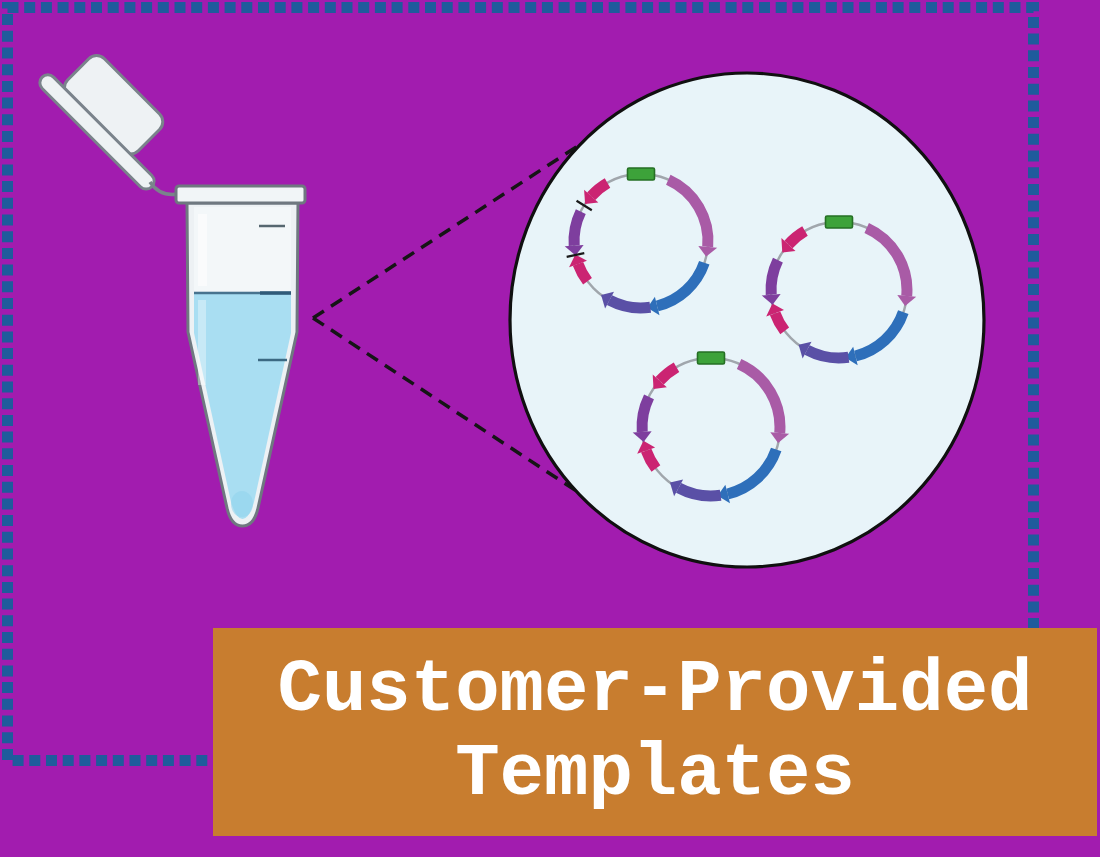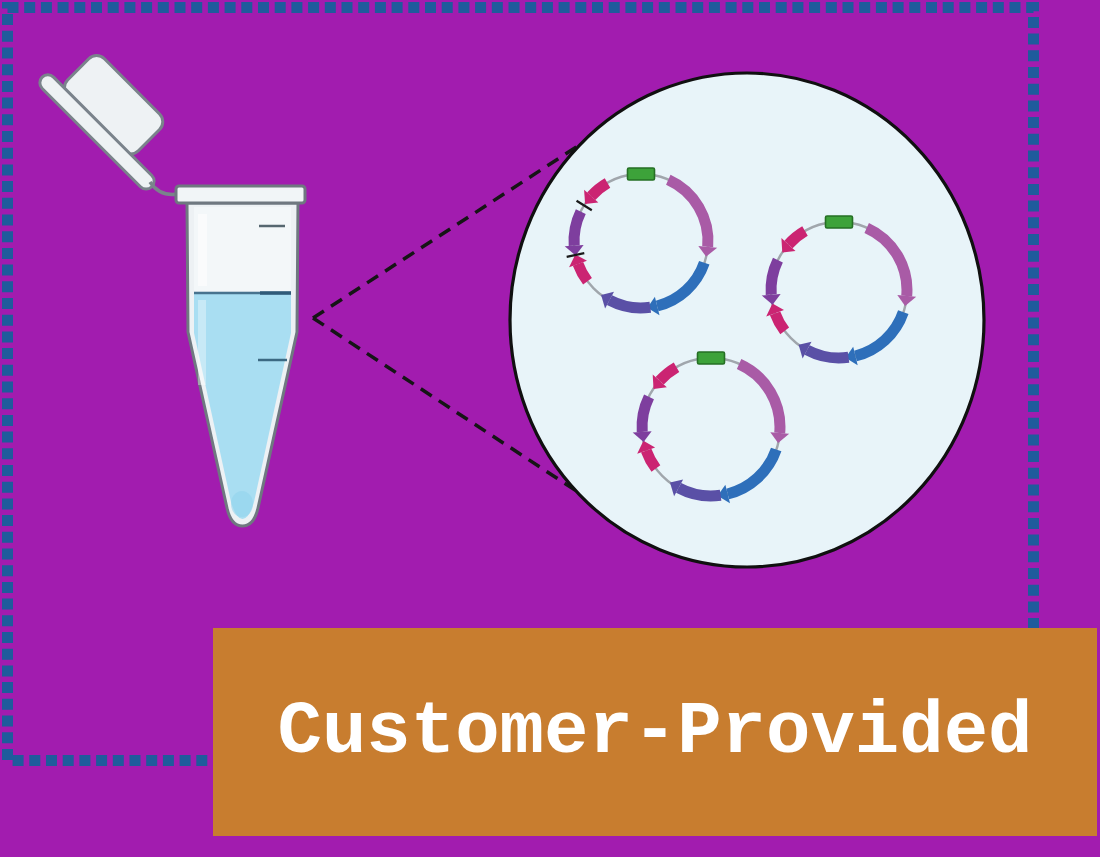--- a/index.html
+++ b/index.html
@@ -120,14 +120,15 @@
           <path d="M642.2 431.8 A69 69 0 0 1 649.0 396.8" fill="none" stroke="#7e3e9e" stroke-width="11" stroke-linecap="butt"></path>
           <polygon points="632.7,432.5 643.6,441.9 651.6,431.2" fill="#7e3e9e"></polygon>
           <path d="M659.7 380.8 A69 69 0 0 1 676.5 367.2" fill="none" stroke="#cb2472" stroke-width="11" stroke-linecap="butt"></path>
           <polygon points="652.7,374.5 653.5,388.9 666.8,387.2" fill="#cb2472"></polygon>
         </g>
       </g>
   </svg>
 
   <div class="banner" style="background: rgb(200, 125, 47); color: rgb(255, 255, 255);">
     <div class="line">Customer-Provided</div>
+    <div class="line">Templates</div>
   </div>
 </div>
 
 </body></html>

